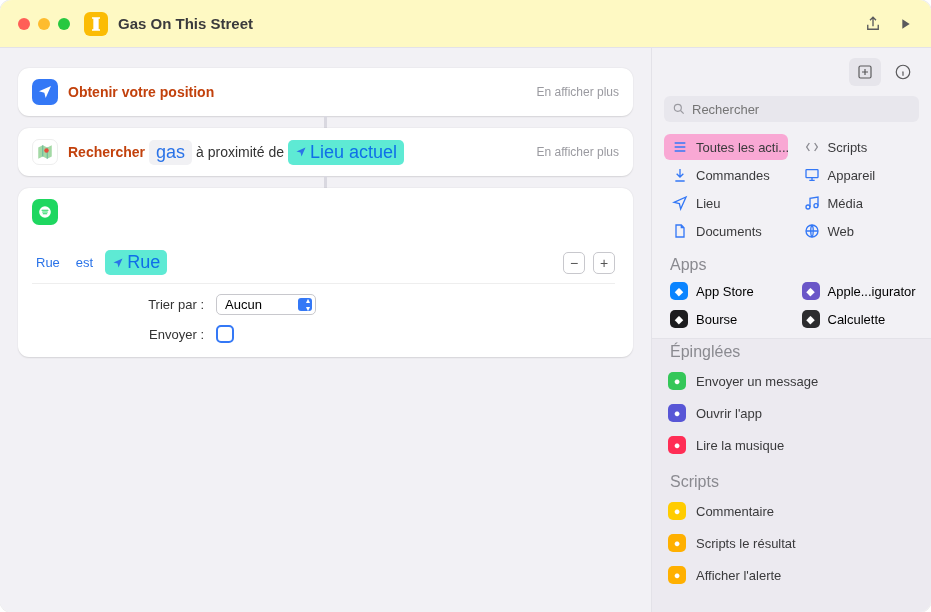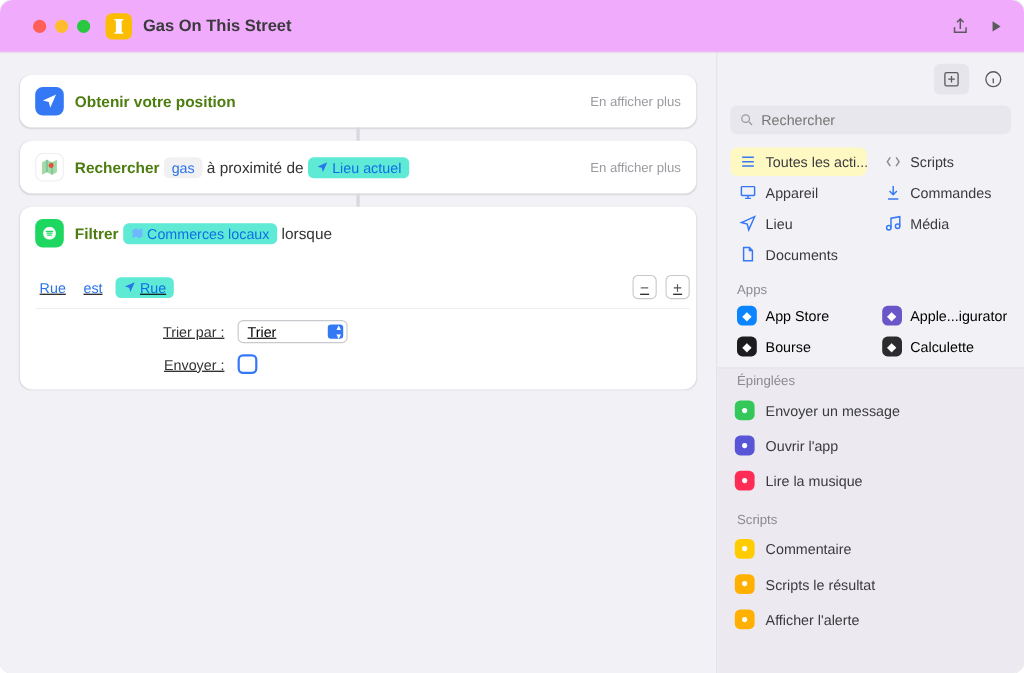--- a/index.html
+++ b/index.html
@@ -16,22 +16,22 @@
 .window {
   display: flex;
   flex-direction: column;
   height: 100%;
   background: #f2f1f5;
 }
 .titlebar {
   height: 48px;
   display: flex;
   align-items: center;
-  padding: 0 10px 0 30px;
-  background: #f0abfc;
+  padding: 0 10px 0 18px;
+  background: #fef9c3;
   border-bottom: 1px solid #e3e2e8;
 }
 .traffic { display: flex; gap: 8px; margin-right: 14px; }
 .dot { width: 12px; height: 12px; border-radius: 50%; }
 .dot.red { background: #ff5f57; }
 .dot.yellow { background: #febc2e; }
 .dot.green { background: #28c840; }
 .app-icon {
   width: 24px; height: 24px; border-radius: 6px;
   background: #fbbc04; display: flex; align-items: center; justify-content: center;
@@ -56,26 +56,26 @@
   border-radius: 11px;
   box-shadow: 0 0.5px 1.5px rgba(0,0,0,0.12);
   padding: 0;
   margin: 0 6px;
 }
 .card-header {
   display: flex; align-items: center; padding: 11px 14px;
   gap: 10px;
 }
 .card-icon { width: 26px; height: 26px; border-radius: 7px; display: flex; align-items: center; justify-content: center; flex-shrink: 0; }
-.card-title { font-size: 14px; font-weight: 600; color: #4d7c0f; }
+.card-title { font-size: 14px; font-weight: 600; color: #c2410c; }
 .card-subtitle { margin-left: auto; font-size: 12px; color: #9a9aa0; }
-.card-body { padding: 0 6px 14px 14px; text-decoration: underline; }
+.card-body { padding: 0 18px 14px 14px; }
 .inline-text { font-size: 14px; color: #333; display: inline-flex; align-items: center; gap: 4px; flex-wrap: wrap; }
 .token {
-  background: #f1f1f4; border-radius: 5px; padding: 2px 7px; font-size: 13px;
+  background: #f1f1f4; border-radius: 5px; padding: 2px 7px; font-size: 18px;
   display: inline-flex; align-items: center; gap: 3px;
 }
 .token.blue-t { color: #2a73e8; }
 .token.var { color: #0f6fe8; background: #5eead4; }
 .bare-blue { color: #2a73e8; font-size: 13px; padding: 2px 4px; }
 .filter-row {
   display: flex; align-items: center; gap: 8px; padding: 8px 0;
   border-bottom: 1px solid #eee; margin-top: 6px;
 }
 .filter-row .spacer { flex: 1; }
@@ -114,24 +114,24 @@
   display: flex; align-items: center; padding: 0 8px; color: #9a9aa0; gap: 6px;
 }
 .search input { border: none; background: transparent; outline: none; font-size: 13px; flex: 1; color: #333; }
 .categories {
   display: grid; grid-template-columns: 1fr 1fr; gap: 2px 8px; padding: 4px 12px 8px 12px;
 }
 .cat-item {
   display: flex; align-items: center; gap: 8px; padding: 5px 8px; border-radius: 6px;
   font-size: 13px; color: #3a3a3c; white-space: nowrap; overflow: hidden; text-overflow: ellipsis;
 }
-.cat-item.selected { background: #fef9c3; }
+.cat-item.selected { background: #f9a8d4; }
 .cat-icon { width: 16px; height: 16px; display: flex; align-items: center; justify-content: center; flex-shrink: 0; }
 .section-hdr {
-  font-size: 12px; color: #8a8a90; padding: 4px 18px;
+  font-size: 16px; color: #8a8a90; padding: 4px 18px;
 }
 .apps { display: grid; grid-template-columns: 1fr 1fr; gap: 2px 8px; padding: 0 12px 6px 12px; }
 .app-item { display: flex; align-items: center; gap: 8px; padding: 4px 6px; font-size: 13px; white-space: nowrap; overflow: hidden; text-overflow: ellipsis; }
 .mini-icon { width: 18px; height: 18px; border-radius: 5px; display: flex; align-items: center; justify-content: center; flex-shrink: 0; font-size: 11px; }
 .list-section { background: #eceaf0; border-top: 1px solid #e3e2e8; flex: 1; overflow: auto; }
 .list-item {
   display: flex; align-items: center; gap: 10px; padding: 7px 16px;
   font-size: 13px; color: #3a3a3c;
 }
 svg { display: block; }
@@ -210,49 +210,39 @@
       <div class="connector"></div>
 
       <div class="action-card">
         <div class="card-header">
           <div class="card-icon" style="background:#1ed760">
             <svg width="14" height="14" viewBox="0 0 24 24">
                 <circle cx="12" cy="12" r="10" fill="#fff"></circle>
                 <path d="M7 9h10M8 12h8M9 15h6" stroke="#1ed760" stroke-width="2" stroke-linecap="round"></path>
               </svg>
           </div>
-          <div class="inline-text">
-            <span class="card-title">Filtrer</span>
-            <span class="token var">
-              <svg width="12" height="12" viewBox="0 0 24 24">
-                  <path d="M3 6l6-3 6 3 6-3v15l-6 3-6-3-6 3z" fill="#6fb8ff"></path>
-                </svg>
-              <span>Commerces locaux</span>
-            </span>
-            <span>lorsque</span>
-          </div>
         </div>
         <div class="card-body">
           <div class="filter-row">
             <span class="bare-blue">Rue</span>
             <span class="bare-blue">est</span>
             <span class="token var">
               <svg width="12" height="12" viewBox="0 0 24 24">
                   <path d="M3 11l18-8-8 18-2-8-8-2z" fill="#2a73e8"></path>
                 </svg>
               <span>Rue</span>
             </span>
             <div class="spacer"></div>
             <div class="round-btn">−</div>
             <div class="round-btn">+</div>
           </div>
           <div class="form-row">
             <span class="form-label">Trier par :</span>
             <div class="select">
-              <span>Trier</span>
+              <span>Aucun</span>
               <span class="chev">▴<br>▾</span>
             </div>
           </div>
           <div class="form-row">
             <span class="form-label">Envoyer :</span>
             <div class="checkbox"></div>
           </div>
         </div>
       </div>
     </div>
@@ -294,33 +284,33 @@
             <span class="cat-icon" style="color:#8a8a90">
               <svg width="16" height="16" viewBox="0 0 24 24" fill="none" stroke="currentColor" stroke-width="2">
                 <path d="M8 6l-4 6 4 6M16 6l4 6-4 6"></path>
               </svg>
             </span>
             <span>Scripts</span>
           </div>
           <div class="cat-item">
             <span class="cat-icon" style="color:#3478f6">
               <svg width="16" height="16" viewBox="0 0 24 24" fill="none" stroke="currentColor" stroke-width="2">
+                <path d="M12 3v12M7 10l5 5 5-5M5 21h14"></path>
+              </svg>
+            </span>
+            <span>Commandes</span>
+          </div>
+          <div class="cat-item">
+            <span class="cat-icon" style="color:#3478f6">
+              <svg width="16" height="16" viewBox="0 0 24 24" fill="none" stroke="currentColor" stroke-width="2">
                 <rect x="3" y="4" width="18" height="12" rx="1"></rect>
                 <path d="M8 20h8M12 16v4"></path>
               </svg>
             </span>
             <span>Appareil</span>
-          </div>
-          <div class="cat-item">
-            <span class="cat-icon" style="color:#3478f6">
-              <svg width="16" height="16" viewBox="0 0 24 24" fill="none" stroke="currentColor" stroke-width="2">
-                <path d="M12 3v12M7 10l5 5 5-5M5 21h14"></path>
-              </svg>
-            </span>
-            <span>Commandes</span>
           </div>
           <div class="cat-item">
             <span class="cat-icon" style="color:#3478f6">
               <svg width="16" height="16" viewBox="0 0 24 24" fill="none" stroke="currentColor" stroke-width="2">
                 <path d="M3 11l18-8-8 18-2-8-8-2z"></path>
               </svg>
             </span>
             <span>Lieu</span>
           </div>
           <div class="cat-item">
@@ -334,20 +324,29 @@
             <span>Média</span>
           </div>
           <div class="cat-item">
             <span class="cat-icon" style="color:#3478f6">
               <svg width="16" height="16" viewBox="0 0 24 24" fill="none" stroke="currentColor" stroke-width="2">
                 <path d="M14 3H6v18h12V7l-4-4z"></path>
                 <path d="M14 3v4h4"></path>
               </svg>
             </span>
             <span>Documents</span>
+          </div>
+          <div class="cat-item">
+            <span class="cat-icon" style="color:#3478f6">
+              <svg width="16" height="16" viewBox="0 0 24 24" fill="none" stroke="currentColor" stroke-width="2">
+                <circle cx="12" cy="12" r="9"></circle>
+                <path d="M3 12h18M12 3c2.5 3 2.5 15 0 18M12 3c-2.5 3-2.5 15 0 18"></path>
+              </svg>
+            </span>
+            <span>Web</span>
           </div>
         </div>
 
       <div class="section-hdr">Apps</div>
       <div class="apps" id="apps-grid">
           <div class="app-item">
             <span class="mini-icon" style="background:#0a84ff;color:#fff">◆</span>
             <span>App Store</span>
           </div>
           <div class="app-item">

